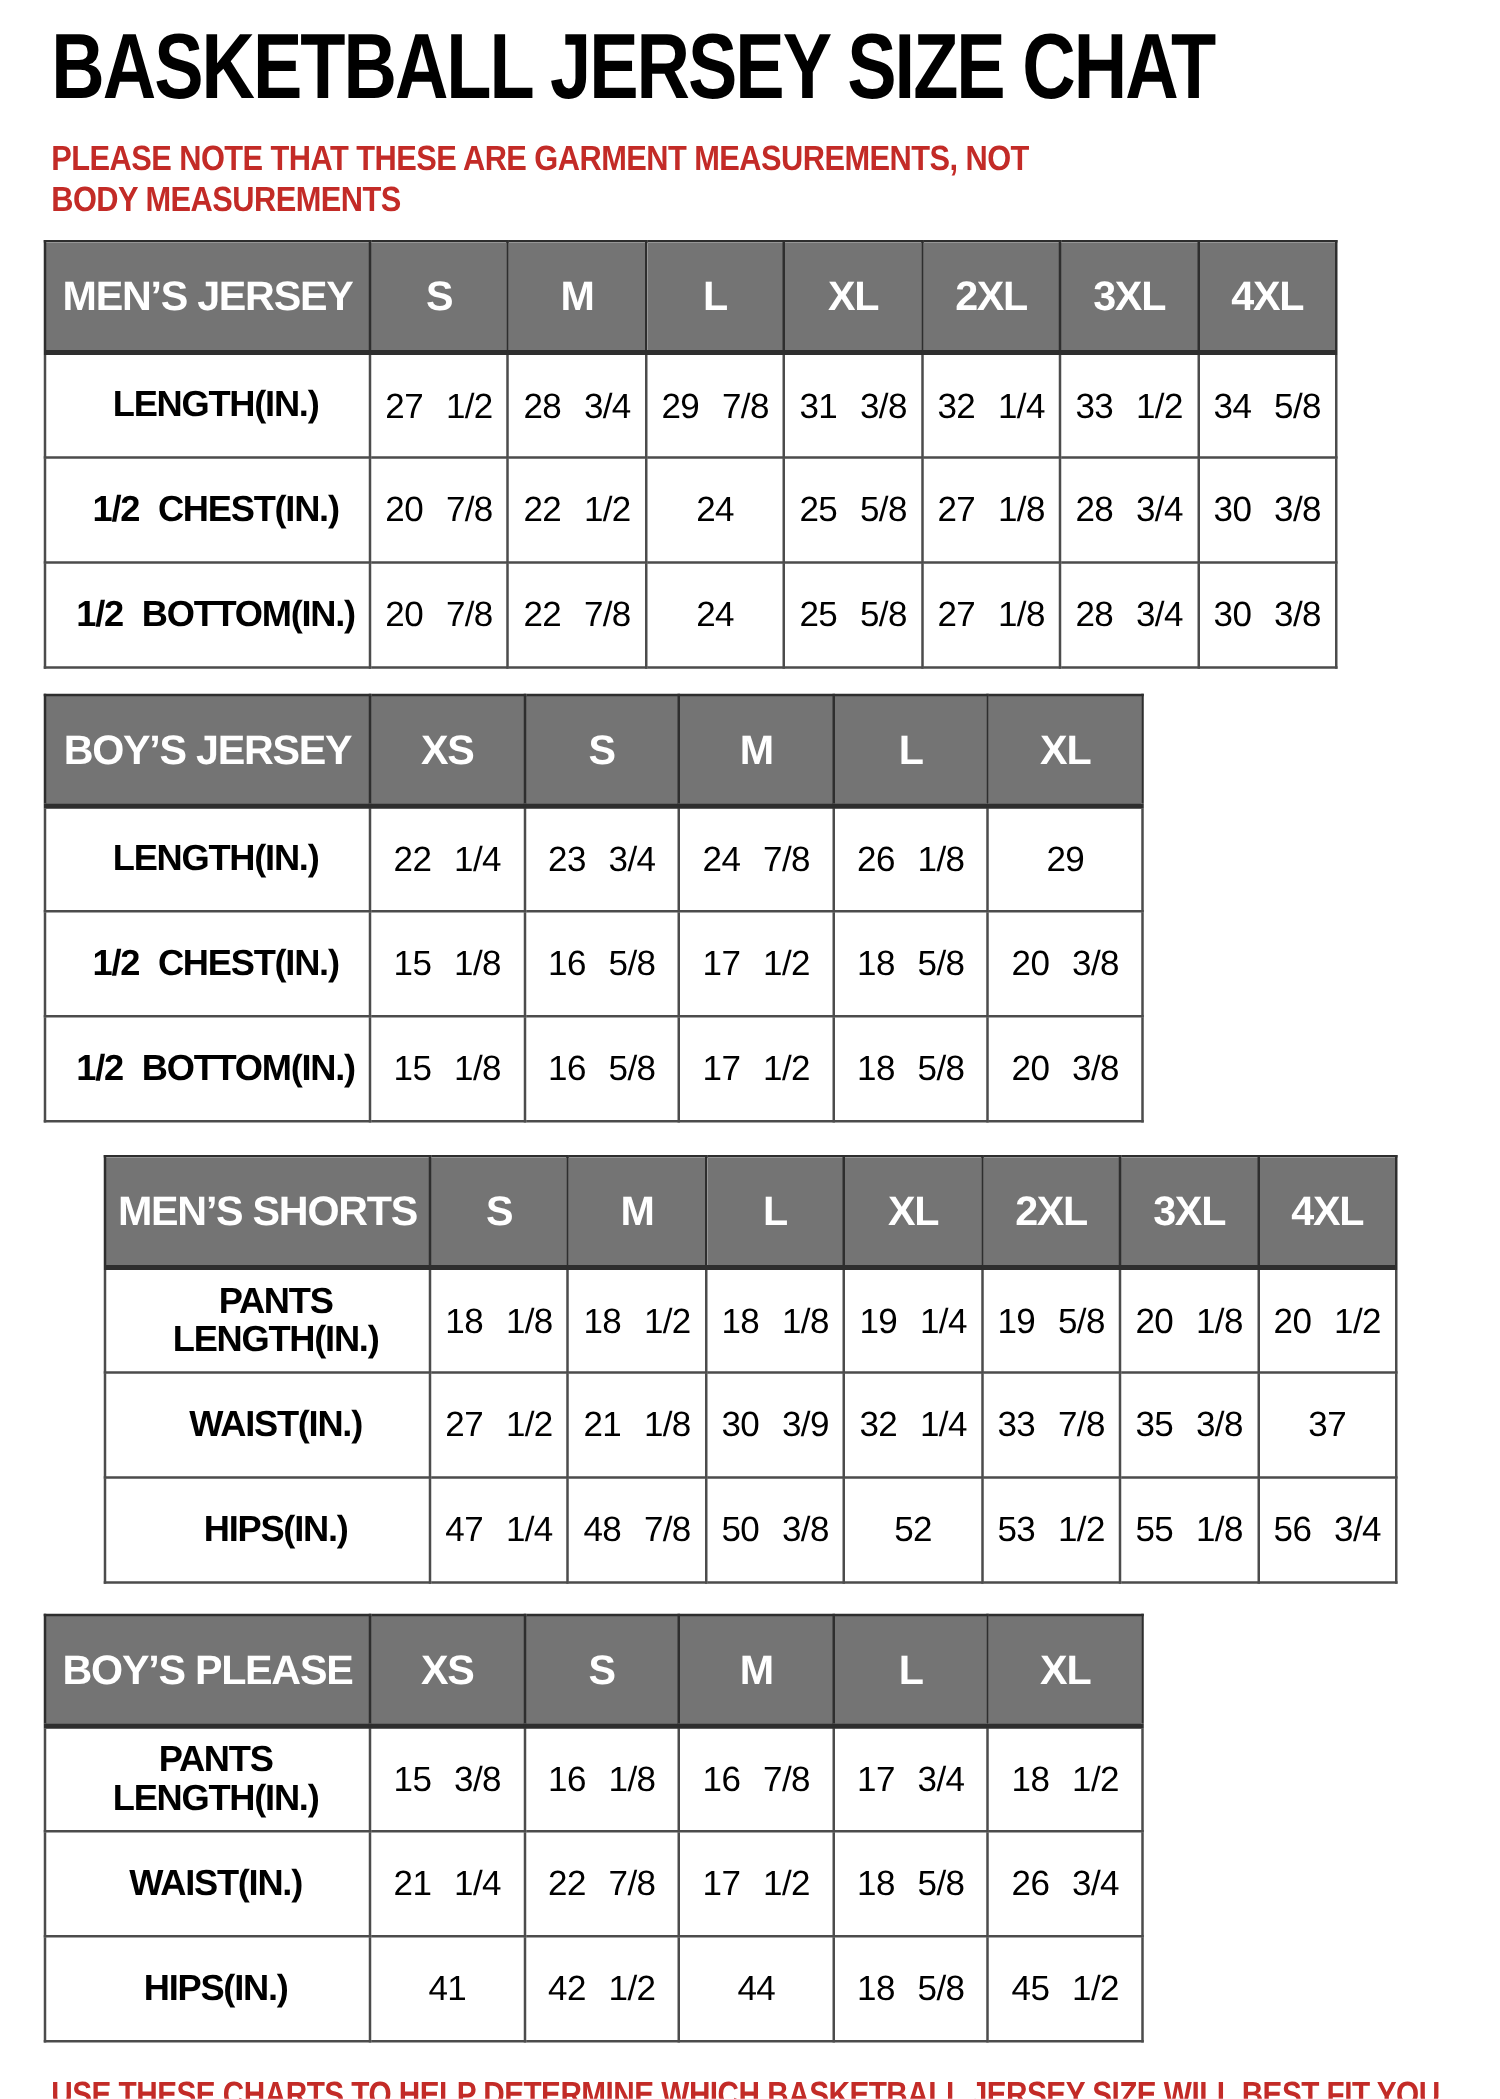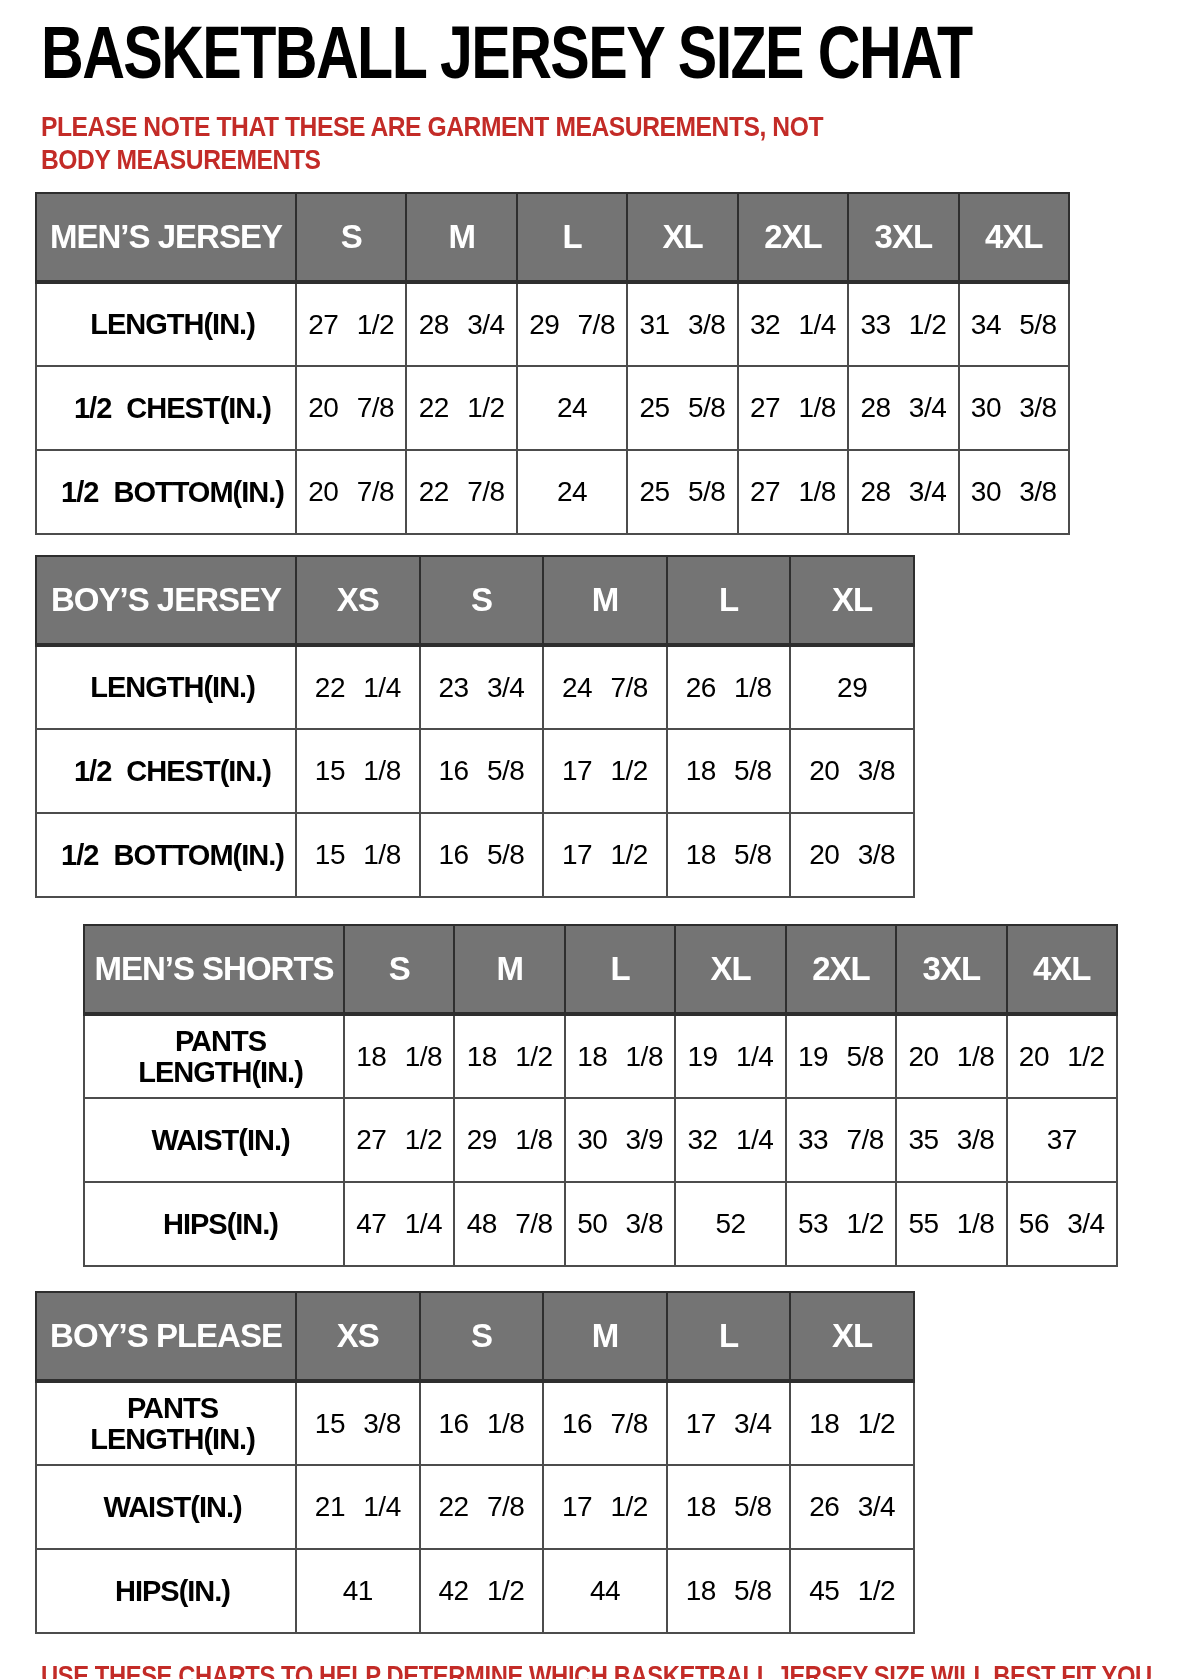--- a/index.html
+++ b/index.html
@@ -215,21 +215,21 @@
         <td class="val">18 1/2</td>
         <td class="val">18 1/8</td>
         <td class="val">19 1/4</td>
         <td class="val">19 5/8</td>
         <td class="val">20 1/8</td>
         <td class="val">20 1/2</td>
       </tr>
       <tr>
         <td class="row-label">WAIST(IN.)</td>
         <td class="val">27 1/2</td>
-        <td class="val">29 1/8</td>
+        <td class="val">21 1/8</td>
         <td class="val">30 3/9</td>
         <td class="val">32 1/4</td>
         <td class="val">33 7/8</td>
         <td class="val">35 3/8</td>
         <td class="val">37</td>
       </tr>
       <tr>
         <td class="row-label">HIPS(IN.)</td>
         <td class="val">47 1/4</td>
         <td class="val">48 7/8</td>

